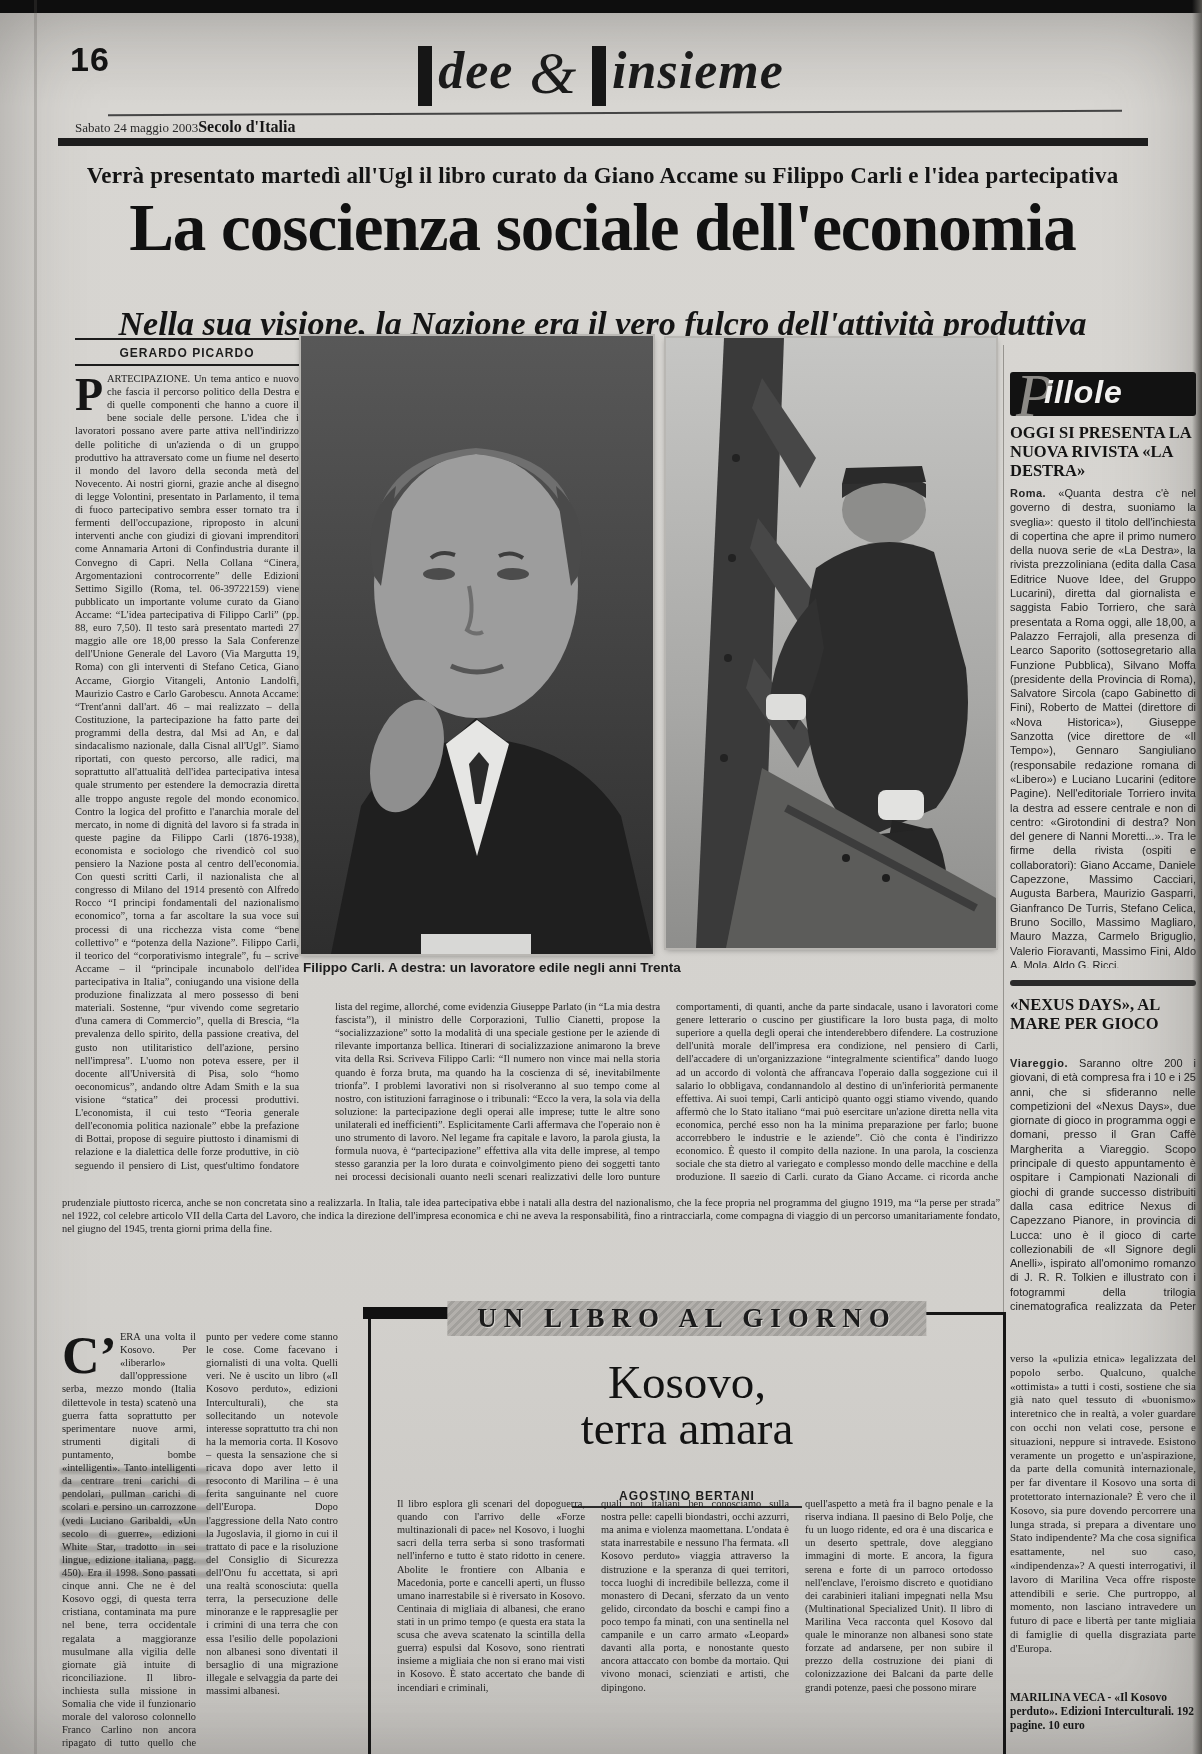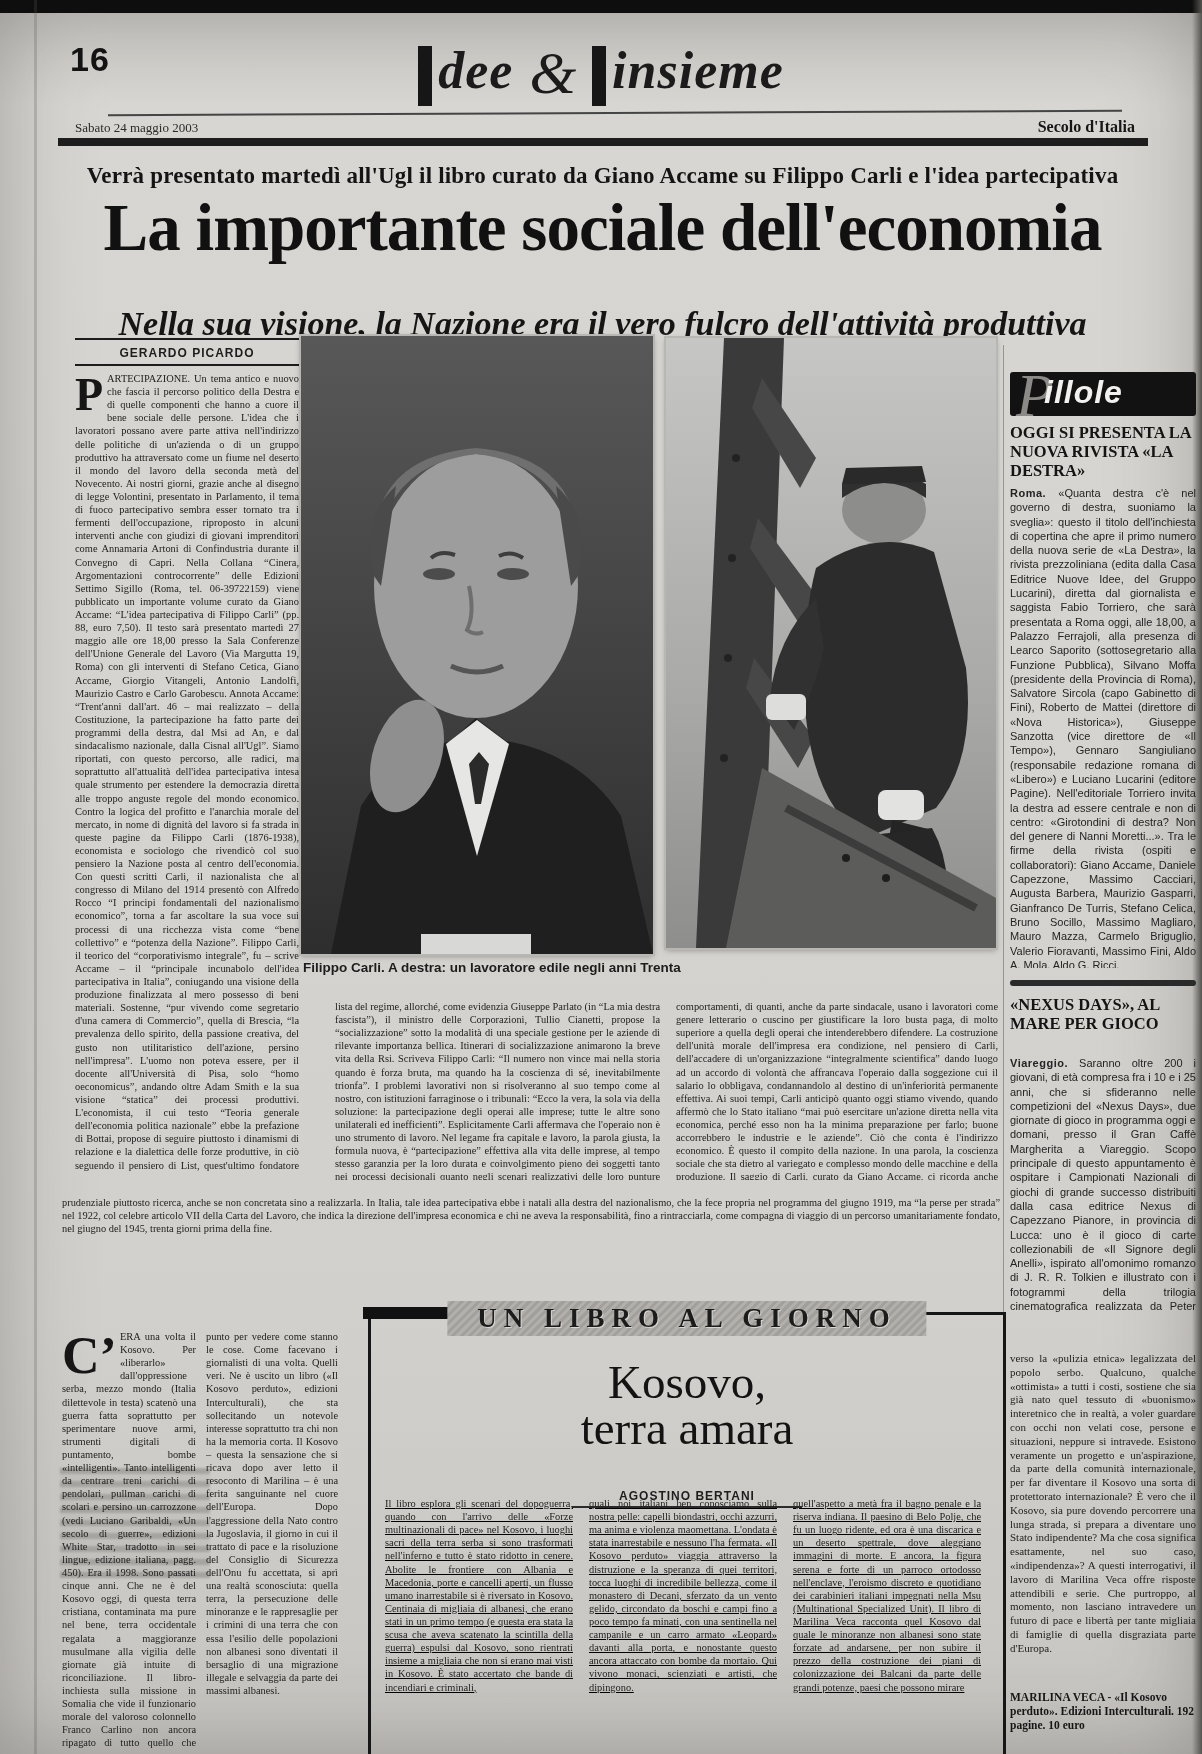--- a/index.html
+++ b/index.html
@@ -12,21 +12,21 @@
   .crease{position:absolute;left:34px;top:0;width:3px;height:1754px;background:rgba(90,88,84,.25);}
   .vline{position:absolute;left:1003px;top:345px;width:1px;height:1400px;background:#96948f;}
 
   
   .pagenum{position:absolute;left:70px;top:40px;font:700 34px "Liberation Sans",sans-serif;color:#131313;letter-spacing:1px;}
   .masthead{position:absolute;left:0;top:46px;width:1202px;display:flex;justify-content:center;gap:6px;}
   .islab{display:inline-block;width:14px;height:60px;background:#161616;}
   .mast-word{font:italic 600 52px "Liberation Serif",serif;color:#1b1b1b;letter-spacing:1px;line-height:.95;}
   .mast-amp{font:italic 400 60px "Liberation Serif",serif;color:#1b1b1b;margin:0 10px;line-height:.9;}
   .rule-thin{position:absolute;left:108px;top:112px;width:1014px;height:2px;background:#454545;transform:rotate(-.25deg);}
-  .dateline{position:absolute;left:75px;top:118px;width:1060px;display:flex;justify-content:space-between;align-items:baseline;}
+  .dateline{position:absolute;left:75px;top:118px;width:1060px;display:flex;justify-content:flex-start;align-items:baseline;}
   .date{font:400 13px "Liberation Serif",serif;color:#2a2a2a;}
   .papername{font:700 16px "Liberation Serif",serif;color:#161616;}
   .rule-thick{position:absolute;left:58px;top:138px;width:1090px;height:8px;background:#1d1d1d;}
 
   .kicker{position:absolute;left:70px;top:163px;width:1065px;text-align:center;
     font:700 23px "Liberation Serif",serif;color:#141414;letter-spacing:.2px;}
   .headline{position:absolute;left:40px;top:194px;width:1125px;text-align:center;
     font:700 67px "Liberation Serif",serif;color:#111;letter-spacing:-1px;line-height:1;}
   .subhead{position:absolute;left:60px;top:276px;width:1085px;text-align:center;
     font:italic 600 34px "Liberation Serif",serif;color:#151515;margin-top:29px;}
@@ -75,21 +75,21 @@
   .bookbox:before{content:"";position:absolute;left:-8px;top:-8px;width:150px;height:12px;background:#111;}
   .banner{position:absolute;left:50%;top:-14px;transform:translateX(-50%);padding:2px 30px;
     background:repeating-linear-gradient(135deg,#b3b0ac 0 3px,#a2a09c 3px 6px);
     font:700 27px "Liberation Serif",serif;color:#1c1c1c;letter-spacing:7px;white-space:nowrap;
     text-shadow:1px 1px 0 #d8d6d2;}
   .booktitle{position:absolute;left:0;top:44px;width:100%;text-align:center;
     font:400 47px/0.98 "Liberation Serif",serif;color:#131313;}
   .bookauthor{position:absolute;left:0;top:152px;width:100%;text-align:center;
     font:700 12px "Liberation Sans",sans-serif;color:#1d1d1d;letter-spacing:1px;margin-top:22px;}
   .bookauthor .arule{display:block;margin:3px auto 0;width:230px;height:2px;background:#2b2b2b;}
-  .bookcols{position:absolute;left:14px;top:182px;width:596px;height:252px;column-count:3;column-gap:16px;text-decoration:underline;}
+  .bookcols{position:absolute;left:26px;top:182px;width:596px;height:252px;column-count:3;column-gap:16px;}
   .bookcols .smalltext{height:auto;}
 
   [data-interactable]{cursor:default;}
 </style>
 </head>
 <body>
 
 <div class="sheet" data-interactable="false">
   <div class="topbar" data-interactable="false"></div>
   <div class="edge-right" data-interactable="false"></div>
@@ -105,21 +105,21 @@
     <span class="mast-word" data-interactable="false">insieme</span>
   </div>
   <div class="rule-thin" data-interactable="false"></div>
   <div class="dateline" data-interactable="false">
     <span class="date" data-interactable="false">Sabato 24 maggio 2003</span>
     <span class="papername" data-interactable="false">Secolo d'Italia</span>
   </div>
   <div class="rule-thick" data-interactable="false"></div>
 
   <div class="kicker" data-interactable="false">Verrà presentato martedì all'Ugl il libro curato da Giano Accame su Filippo Carli e l'idea partecipativa</div>
-  <div class="headline" data-interactable="false">La importante sociale dell'economia</div>
+  <div class="headline" data-interactable="false">La coscienza sociale dell'economia</div>
   <div class="subhead" data-interactable="false">Nella sua visione, la Nazione era il vero fulcro dell'attività produttiva</div>
 
   <div class="authorblock" data-interactable="false">
     <span class="authorname" data-interactable="false">GERARDO PICARDO</span>
   </div>
   <div class="colmain" data-interactable="false">
     <div class="smalltext" data-interactable="false">
       <span class="dropcap" data-interactable="false">P</span><span data-interactable="false">ARTECIPAZIONE. Un tema antico e nuovo che fascia il percorso politico della Destra e di quelle componenti che hanno a cuore il bene sociale delle persone. L'idea che i lavoratori possano avere parte attiva nell'indirizzo delle politiche di un'azienda o di un gruppo produttivo ha attraversato come un fiume nel deserto il mondo del lavoro della seconda metà del Novecento. Ai nostri giorni, grazie anche al disegno di legge Volontini, presentato in Parlamento, il tema di fuoco partecipativo sembra esser tornato tra i fermenti dell'occupazione, riproposto in alcuni interventi anche con giudizi di giovani imprenditori come Annamaria Artoni di Confindustria durante il Convegno di Capri. Nella Collana “Cinera, Argomentazioni controcorrente” delle Edizioni Settimo Sigillo (Roma, tel. 06-39722159) viene pubblicato un importante volume curato da Giano Accame: “L'idea partecipativa di Filippo Carli” (pp. 88, euro 7,50). Il testo sarà presentato martedì 27 maggio alle ore 18,00 presso la Sala Conferenze dell'Unione Generale del Lavoro (Via Margutta 19, Roma) con gli interventi di Stefano Cetica, Giano Accame, Giorgio Vitangeli, Antonio Landolfi, Maurizio Castro e Carlo Garobescu. Annota Accame: “Trent'anni dall'art. 46 – mai realizzato – della Costituzione, la partecipazione ha fatto parte dei programmi della destra, dal Msi ad An, e dal sindacalismo nazionale, dalla Cisnal all'Ugl”. Siamo riportati, con questo percorso, alle radici, ma soprattutto all'attualità dell'idea partecipativa intesa quale strumento per estendere la democrazia diretta alle troppo anguste regole del mondo economico. Contro la logica del profitto e l'anarchia morale del mercato, in nome di dignità del lavoro si fa strada in queste pagine da Filippo Carli (1876-1938), economista e sociologo che rivendicò col suo pensiero la Nazione posta al centro dell'economia. Con questi scritti Carli, il nazionalista che al congresso di Milano del 1914 presentò con Alfredo Rocco “I principi fondamentali del nazionalismo economico”, torna a far ascoltare la sua voce sui processi di una ricchezza vista come “bene collettivo” e “potenza della Nazione”. Filippo Carli, il teorico del “corporativismo integrale”, fu – scrive Accame – il “principale incunabolo dell'idea partecipativa in Italia”, coniugando una visione della produzione finalizzata al mero possesso di beni materiali. Sostenne, “pur vivendo come segretario d'una camera di Commercio”, quella di Brescia, “la prevalenza dello spirito, della passione creativa, del gusto non utilitaristico dell'azione, persino nell'impresa”. L'uomo non poteva essere, per il docente all'Università di Pisa, solo “homo oeconomicus”, andando oltre Adam Smith e la sua visione “statica” dei processi produttivi. L'economista, il cui testo “Teoria generale dell'economia politica nazionale” ebbe la prefazione di Bottai, propose di seguire piuttosto i dinamismi di relazione e la dialettica delle forze produttive, in ciò seguendo il pensiero di List, quest'ultimo fondatore dell'economia nazionale. In “Nuove forme di organizzazione”, Carli ricorda che i capitalisti dovevano stipulare con le maestranze un “patto di solidarietà aziendale”, che aveva il suo centro nell'azionariato del lavoro, anch'esso sulla formula condivisa della partecipazione agli utili. È interessante quanto scrive Accame.</span>
     </div>
   </div>

